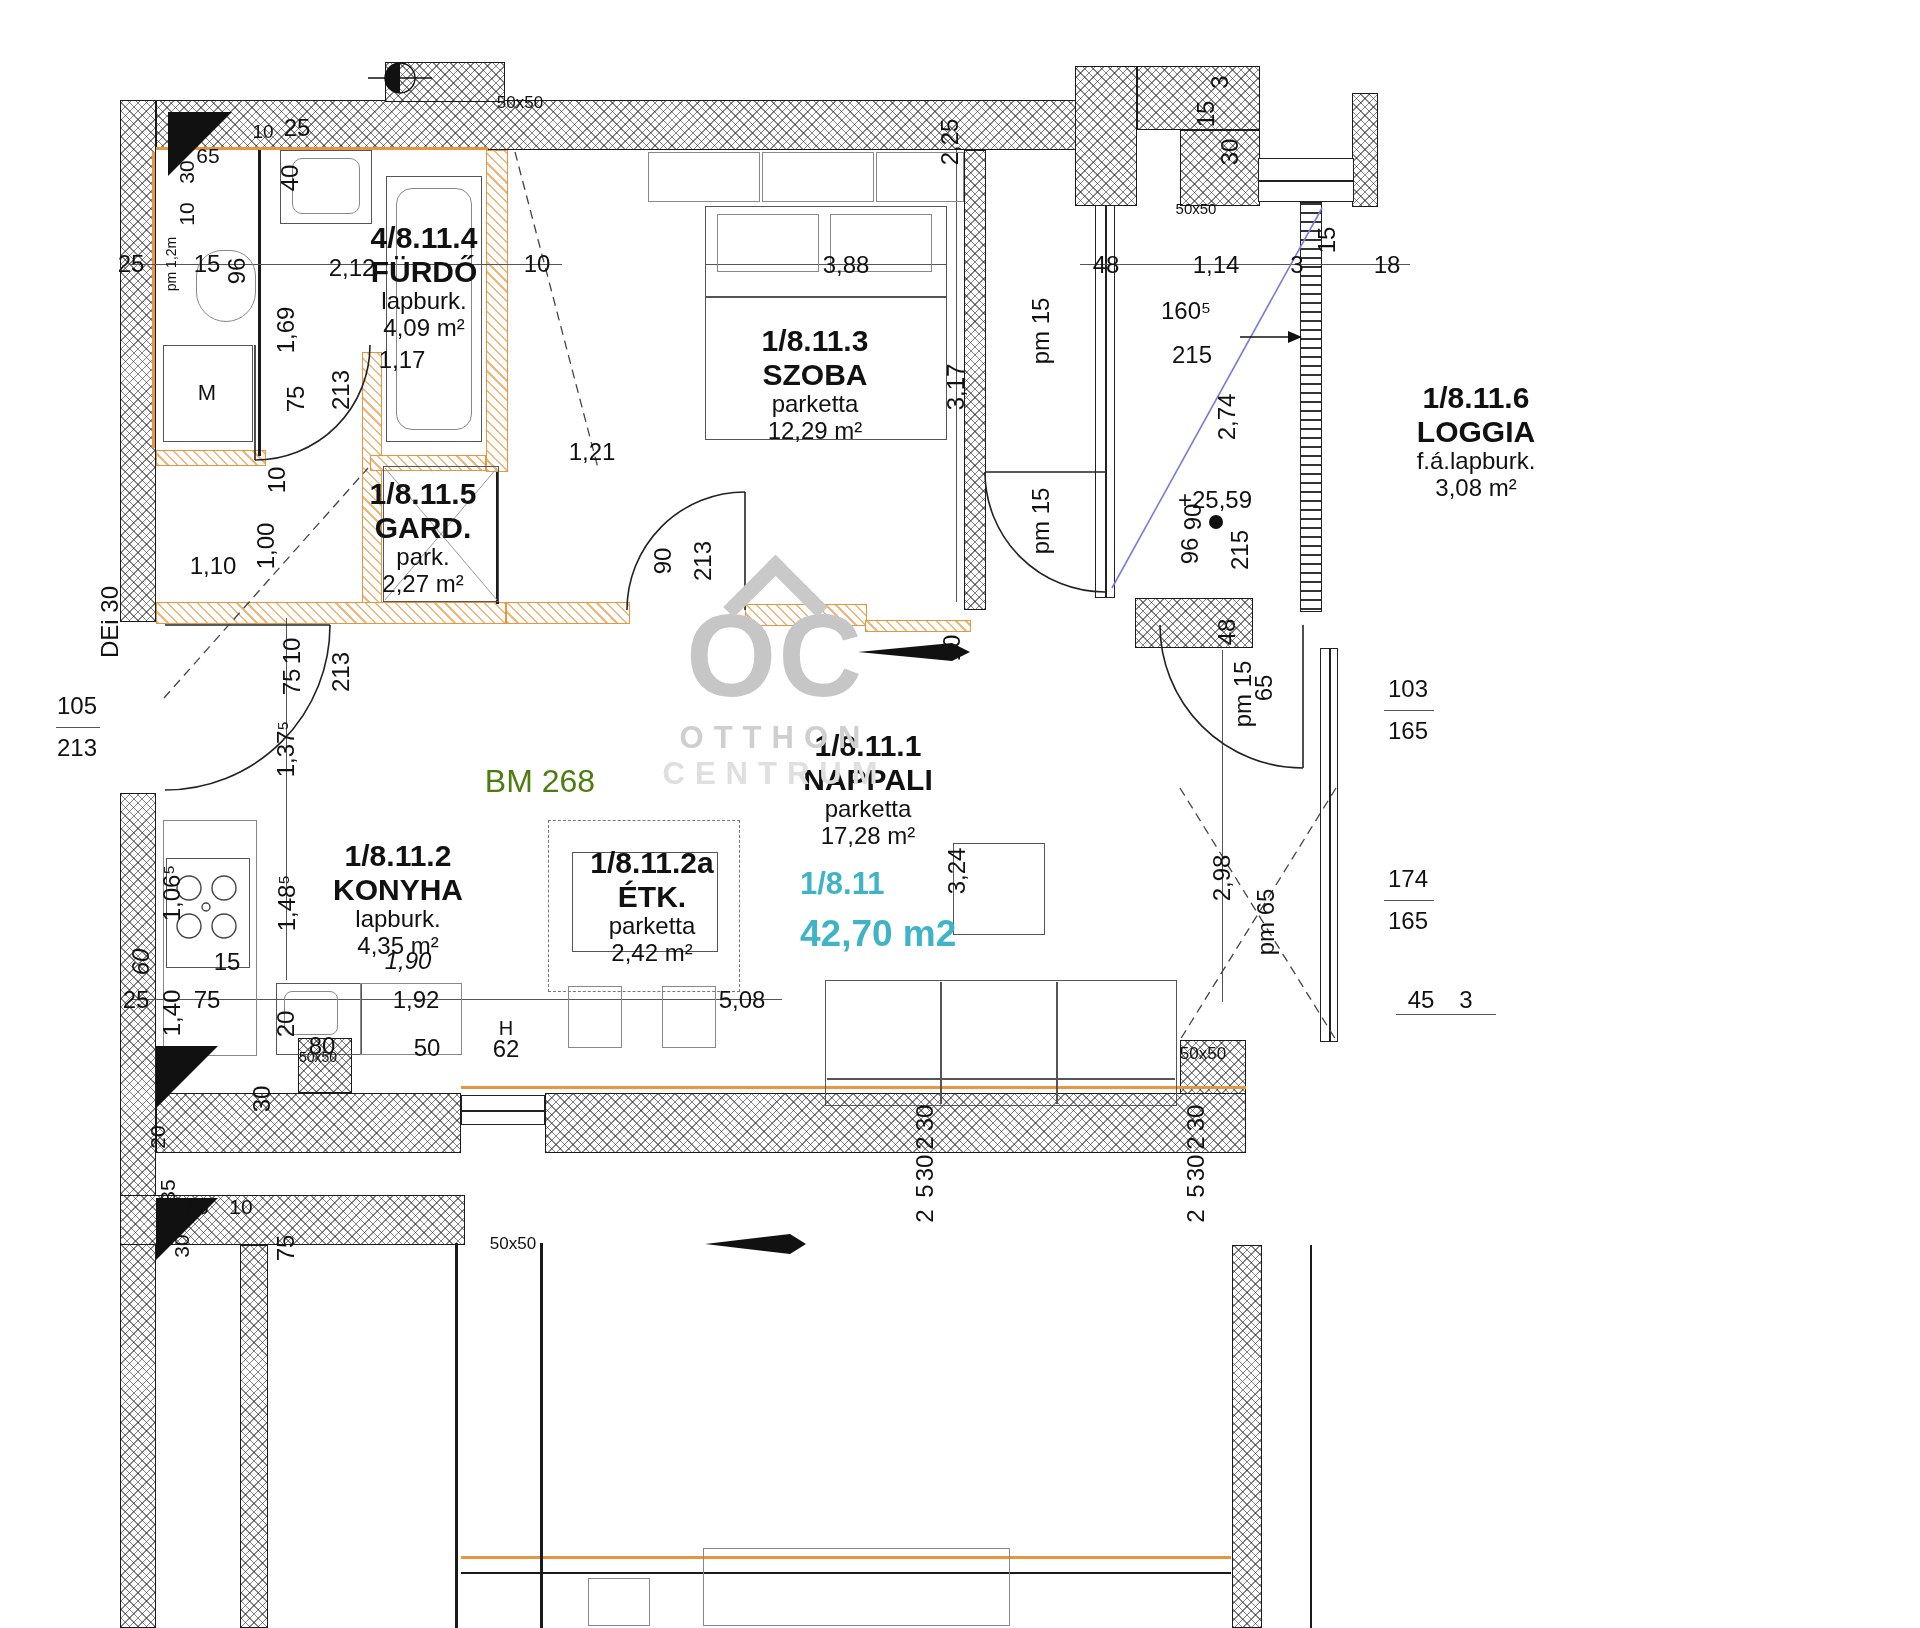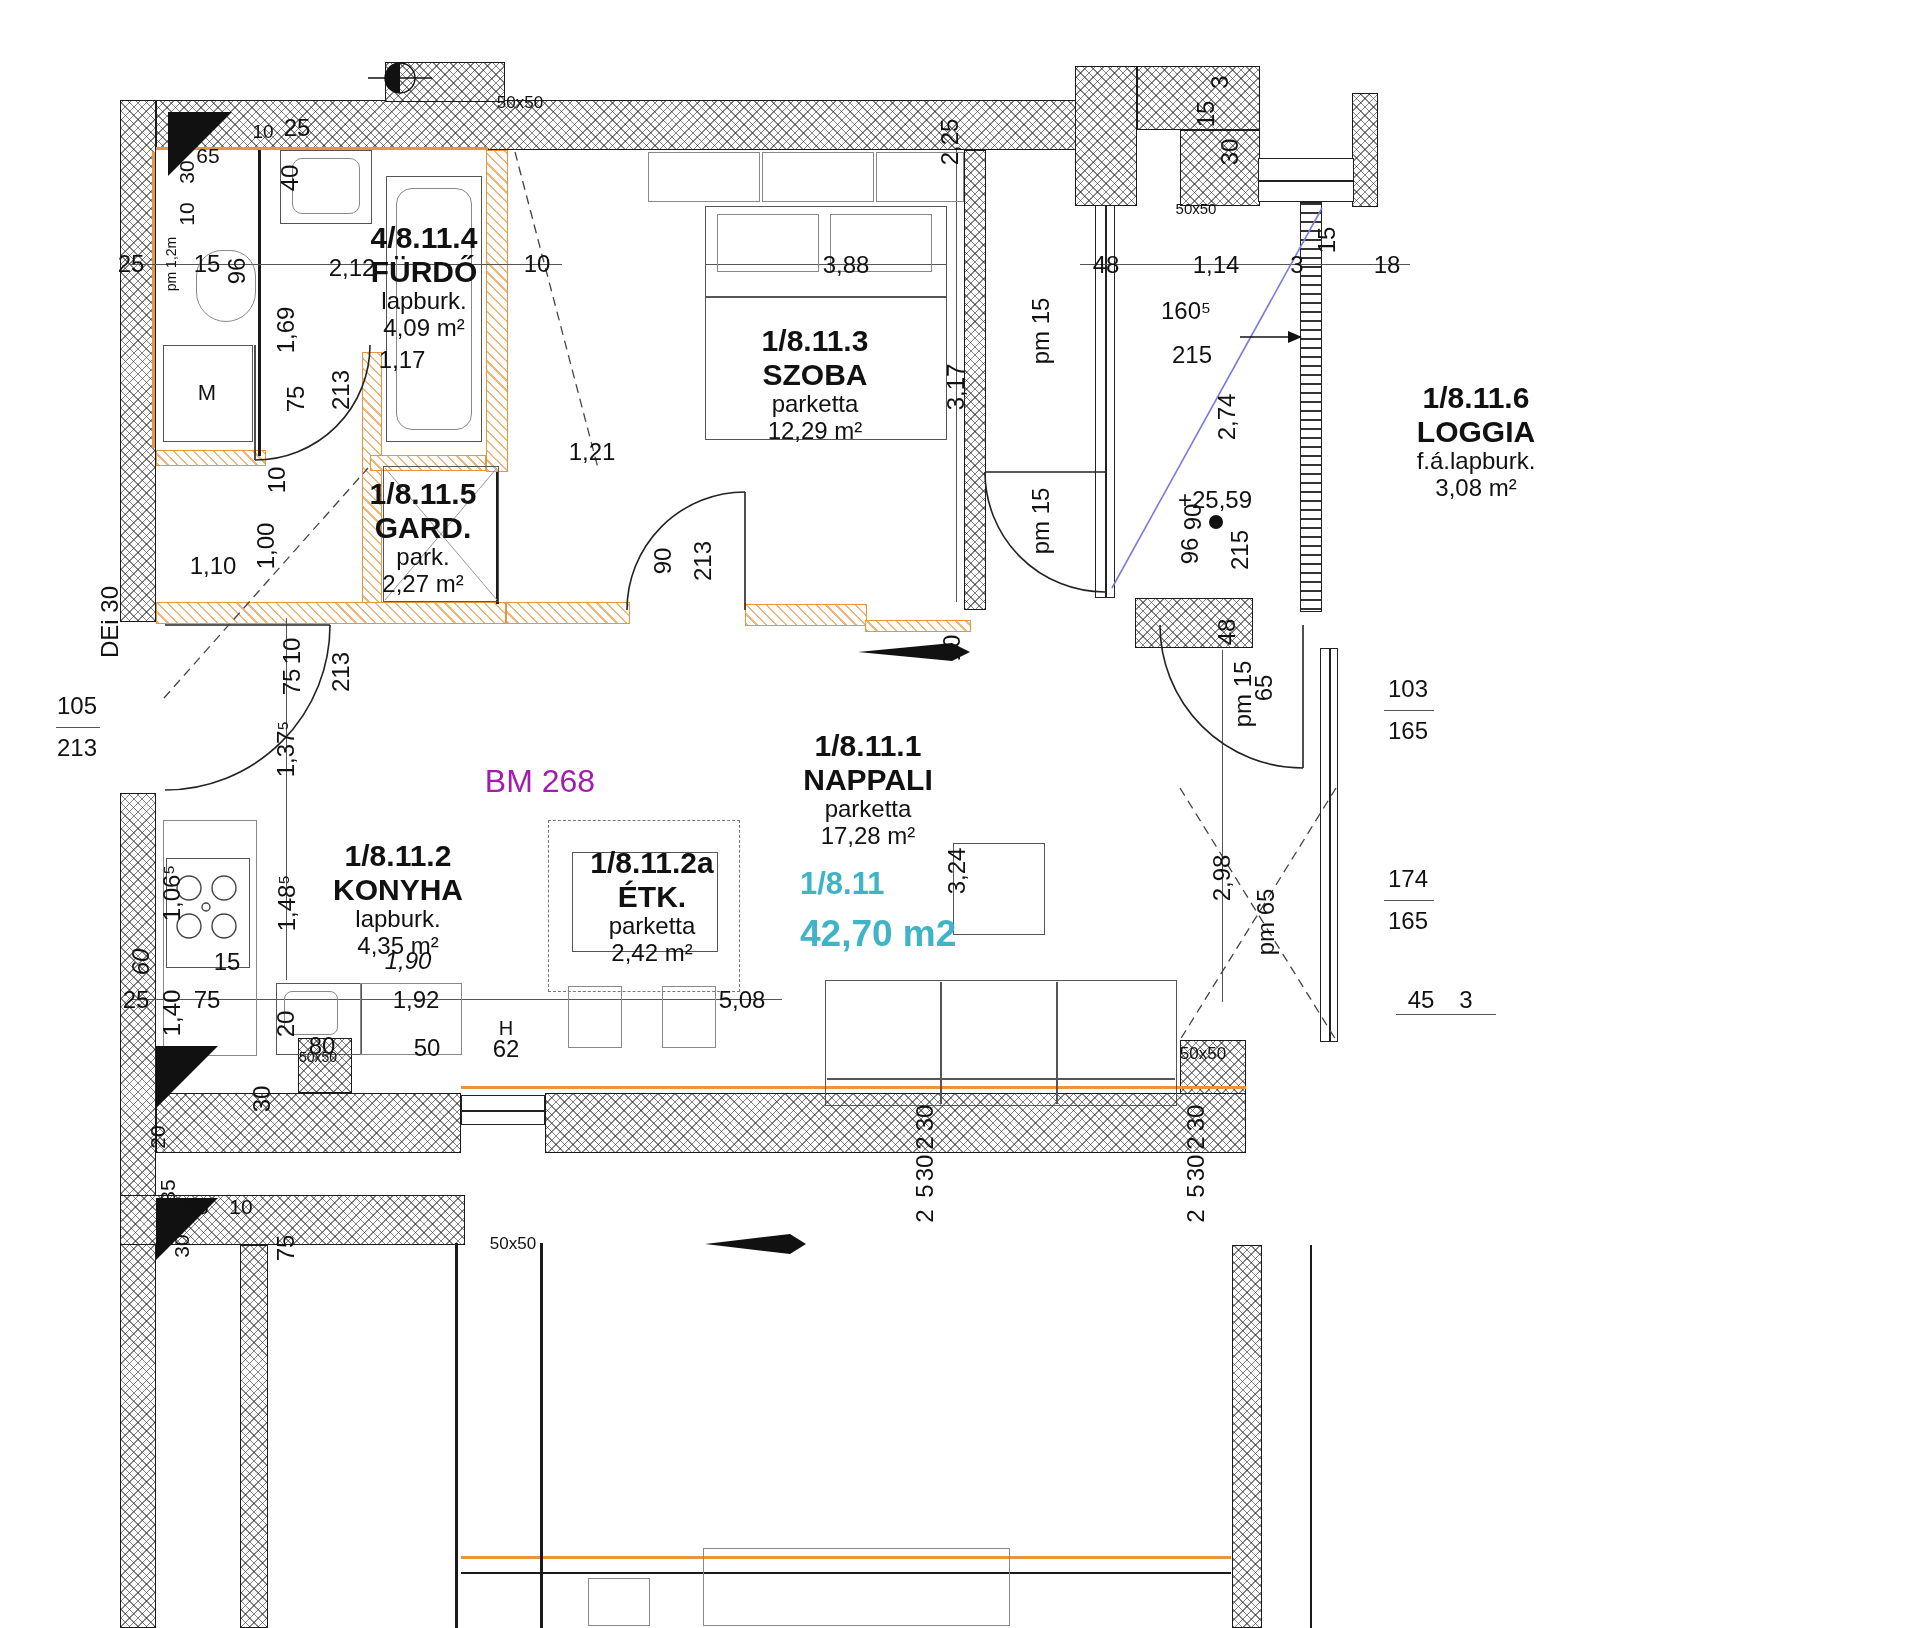--- a/index.html
+++ b/index.html
@@ -25,21 +25,21 @@
   .fo2{position:absolute;border:1.3px solid #888;background:transparent}
   .fo-dash{position:absolute;border:1.3px dashed #777;background:transparent}
   .dim{position:absolute;font-size:24px;color:#111;white-space:nowrap;line-height:1}
   .dim.it{font-style:italic}
   .room{position:absolute;transform:translate(-50%,-50%);text-align:center;line-height:1.12;white-space:nowrap}
   .rc,.rn{font-size:30px;font-weight:bold}
   .rf,.ra{font-size:24px}
   .unit{position:absolute;color:var(--teal);font-weight:bold;line-height:1}
   .uid{font-size:31px}
   .uarea{font-size:37px;margin-top:16px}
-  .bm{position:absolute;transform:translate(-50%,-50%);font-size:32px;color:#a21caf}
+  .bm{position:absolute;transform:translate(-50%,-50%);font-size:32px;color:#4d7c0f}
   .wm{position:absolute;transform:translateX(-50%);text-align:center;color:#c9c9c9;pointer-events:none}
   .wm-roof{width:74px;height:74px;border-left:15px solid #c9c9c9;border-top:15px solid #c9c9c9;transform:rotate(45deg);margin:0 auto -48px}
   .wm-oc{font-size:116px;font-weight:bold;letter-spacing:2px;color:#c6c6c6;line-height:1.05}
   .wm-l1{font-size:31px;letter-spacing:10px;color:#cfcfcf;font-weight:bold;margin-top:2px}
   .wm-l2{font-size:31px;letter-spacing:10px;color:#dfdfdf;font-weight:bold}
   svg.ov{position:absolute;left:0;top:0;pointer-events:none}
 </style>
 </head>
 <body>
 
@@ -223,20 +223,26 @@
     <div class="ra">3,08 m²</div>
   </div>
 
   <div class="unit" style="left:800px;top:868px">
     <div class="uid">1/8.11</div>
     <div class="uarea">42,70 m2</div>
   </div>
 
   <div class="bm" style="left:540px;top:781px">BM 268</div>
 
+  <div class="wm" style="left:775px;top:570px">
+    <div class="wm-roof"></div>
+    <div class="wm-oc">OC</div>
+    <div class="wm-l1">OTTHON</div>
+    <div class="wm-l2">CENTRUM</div>
+  </div>
 
   <div id="dims" style="position:absolute;left:0;top:0;width:100%;height:100%;pointer-events:none">
       <div class="dim" style="left: 520px; top: 102px; font-size: 17px; transform: translate(-50%, -50%);">50x50</div>
       <div class="dim" style="left: 263px; top: 131px; font-size: 19px; transform: translate(-50%, -50%);">10</div>
       <div class="dim" style="left: 297px; top: 128px; transform: translate(-50%, -50%);">25</div>
       <div class="dim" style="left: 208px; top: 155px; font-size: 21px; transform: translate(-50%, -50%);">65</div>
       <div class="dim" style="left: 186px; top: 172px; font-size: 21px; transform: translate(-50%, -50%) rotate(-90deg);">30</div>
       <div class="dim" style="left: 186px; top: 214px; font-size: 21px; transform: translate(-50%, -50%) rotate(-90deg);">10</div>
       <div class="dim" style="left: 290px; top: 178px; transform: translate(-50%, -50%) rotate(-90deg);">40</div>
       <div class="dim" style="left: 237px; top: 271px; transform: translate(-50%, -50%) rotate(-90deg);">96</div>

